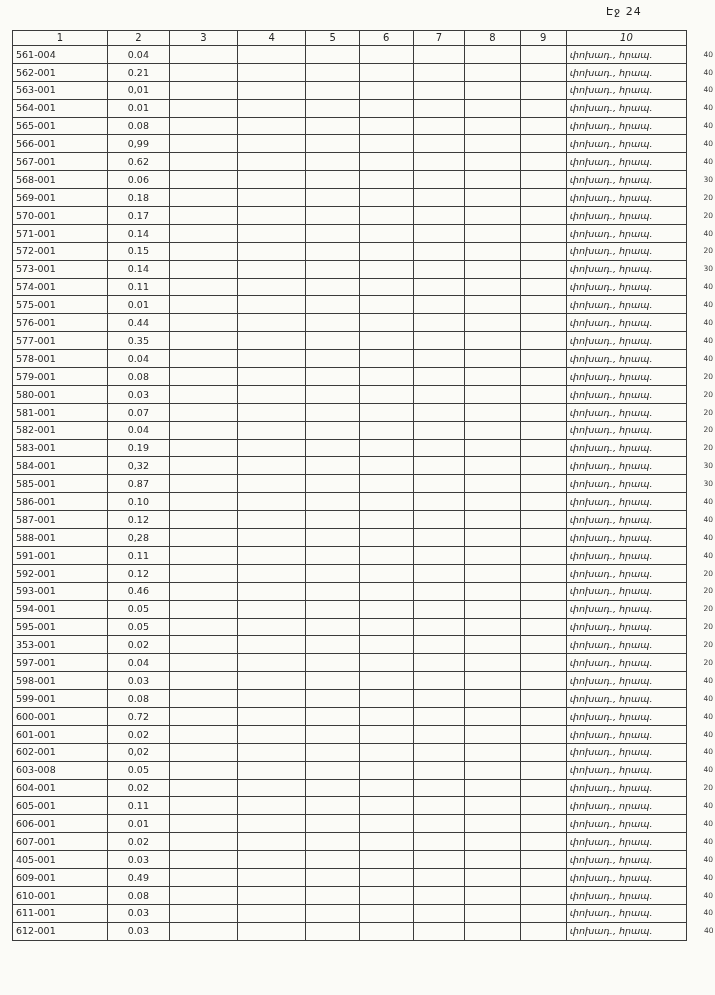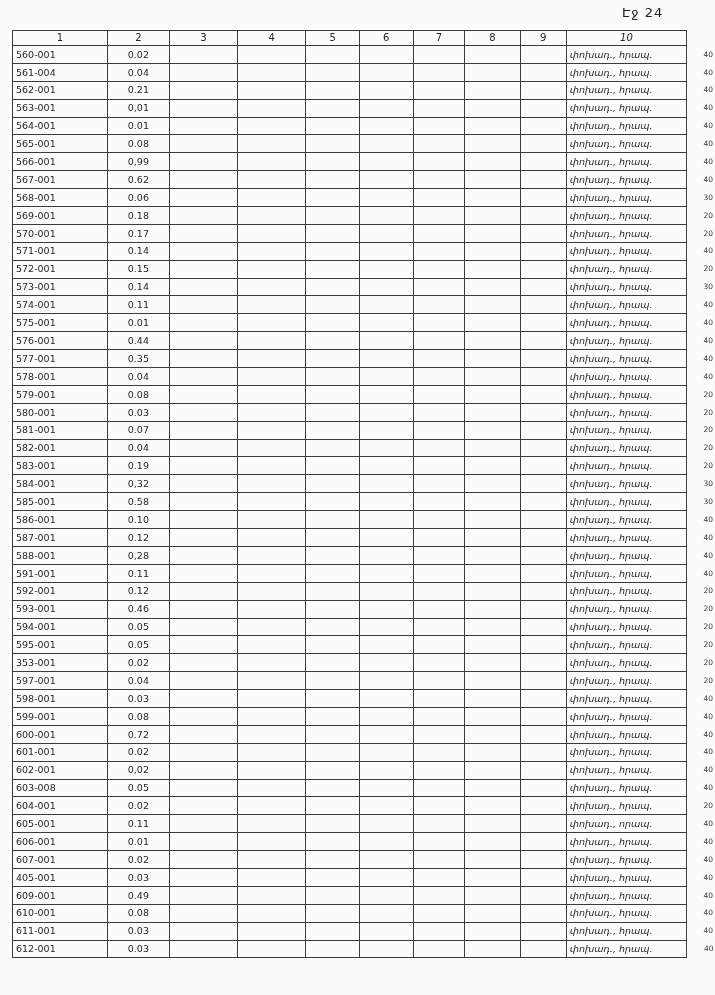--- a/index.html
+++ b/index.html
@@ -12,24 +12,23 @@
     background: #fbfbf7;
     font-family: "DejaVu Sans", sans-serif;
     color: #1f1f1f;
     position: relative;
     overflow: hidden;
   }
   .page-label {
     position: absolute;
     top: 5px;
     left: 606px;
-    font-size: 13px;
+    font-size: 11px;
     letter-spacing: 1px;
     color: #222;
-    margin-left: 16px;
   }
   table.data-table {
     position: absolute;
     top: 30px;
     left: 12px;
     border-collapse: collapse;
     table-layout: fixed;
   }
   table.data-table th,
   table.data-table td {
@@ -87,33 +86,20 @@
           <th class="c6">6</th>
           <th class="c7">7</th>
           <th class="c8">8</th>
           <th class="c9">9</th>
           <th class="c10">10</th>
           <th class="c11"></th>
         </tr>
     </thead>
     <tbody id="tbody">
         <tr>
-          <td class="c1">560-001</td>
-          <td class="c2">0.02</td>
-          <td class="c3"></td>
-          <td class="c4"></td>
-          <td class="c5"></td>
-          <td class="c6"></td>
-          <td class="c7"></td>
-          <td class="c8"></td>
-          <td class="c9"></td>
-          <td class="c10">փոխադ., հրապ.</td>
-          <td class="c11">40</td>
-        </tr>
-        <tr>
           <td class="c1">561-004</td>
           <td class="c2">0.04</td>
           <td class="c3"></td>
           <td class="c4"></td>
           <td class="c5"></td>
           <td class="c6"></td>
           <td class="c7"></td>
           <td class="c8"></td>
           <td class="c9"></td>
           <td class="c10">փոխադ., հրապ.</td>
@@ -413,21 +399,21 @@
           <td class="c5"></td>
           <td class="c6"></td>
           <td class="c7"></td>
           <td class="c8"></td>
           <td class="c9"></td>
           <td class="c10">փոխադ., հրապ.</td>
           <td class="c11">30</td>
         </tr>
         <tr>
           <td class="c1">585-001</td>
-          <td class="c2">0.58</td>
+          <td class="c2">0.87</td>
           <td class="c3"></td>
           <td class="c4"></td>
           <td class="c5"></td>
           <td class="c6"></td>
           <td class="c7"></td>
           <td class="c8"></td>
           <td class="c9"></td>
           <td class="c10">փոխադ., հրապ.</td>
           <td class="c11">30</td>
         </tr>

